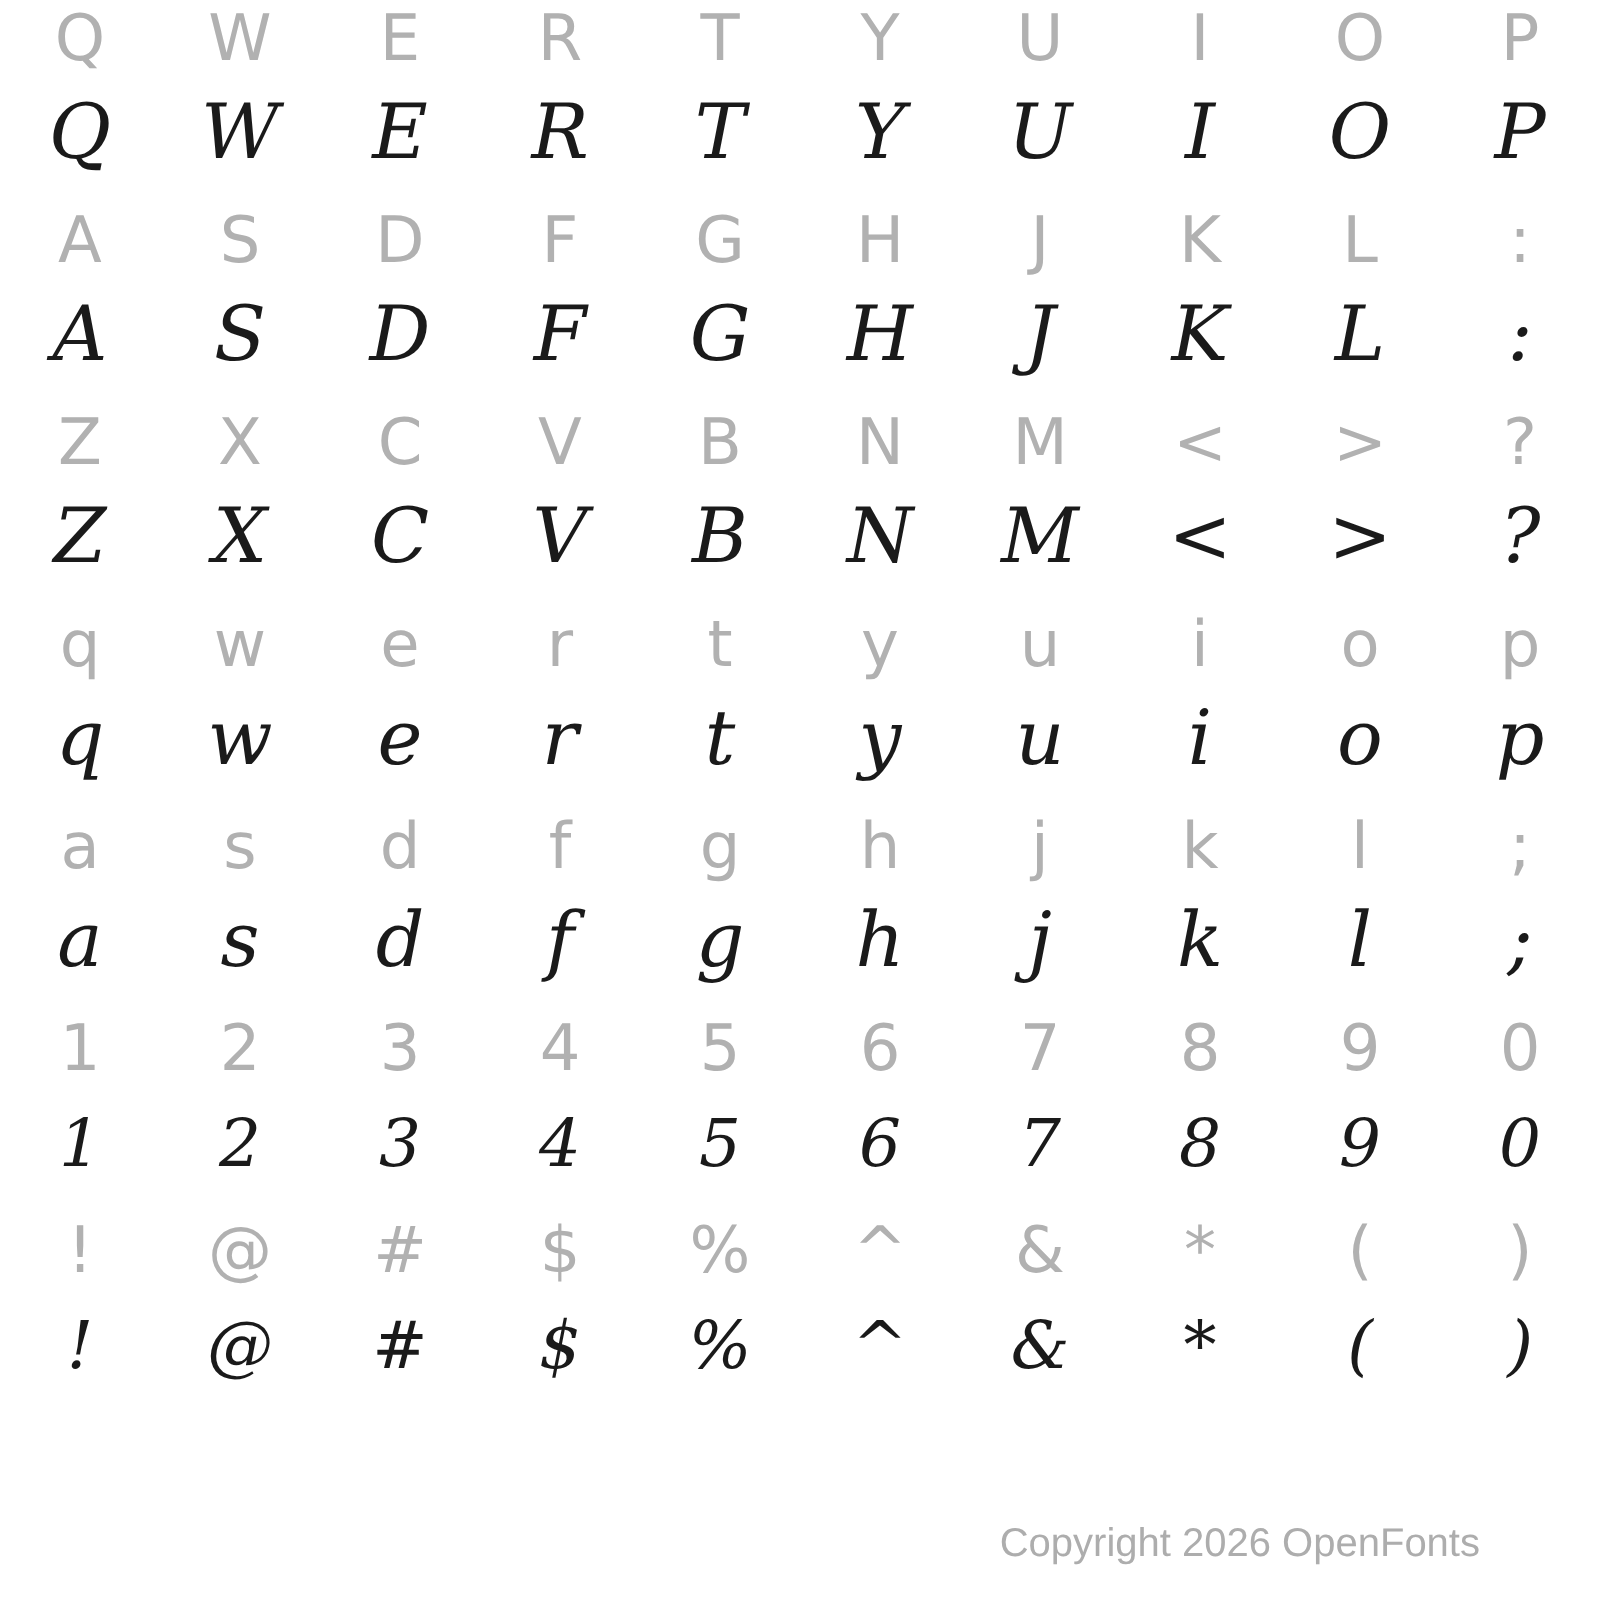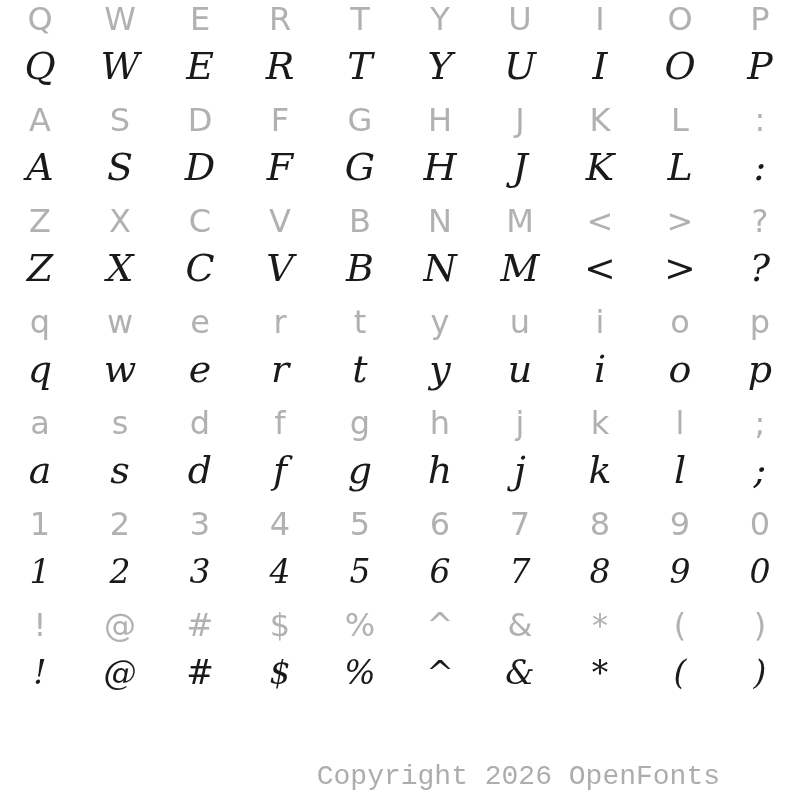--- a/index.html
+++ b/index.html
@@ -45,23 +45,23 @@
     font-weight: 400;
     font-size: 38px;
     color: #1a1a1a;
   }
   
   .glyph-grid .row:nth-child(12) .cell,
   .glyph-grid .row:nth-child(14) .cell { font-size: 33px; }
   .copyright {
     position: absolute;
     top: 761px;
-    right: 80px;
-    font-family: Liberation Mono, monospace;
-    font-size: 28px;
+    right: 60px;
+    font-family: Liberation Sans, sans-serif;
+    font-size: 20px;
     line-height: 1.15;
     color: #adadad;
   }
 </style>
 </head>
 <body>
 
 <div class="glyph-grid" id="glyph-grid">
     <div class="row reference">
       <span class="cell">Q</span>

